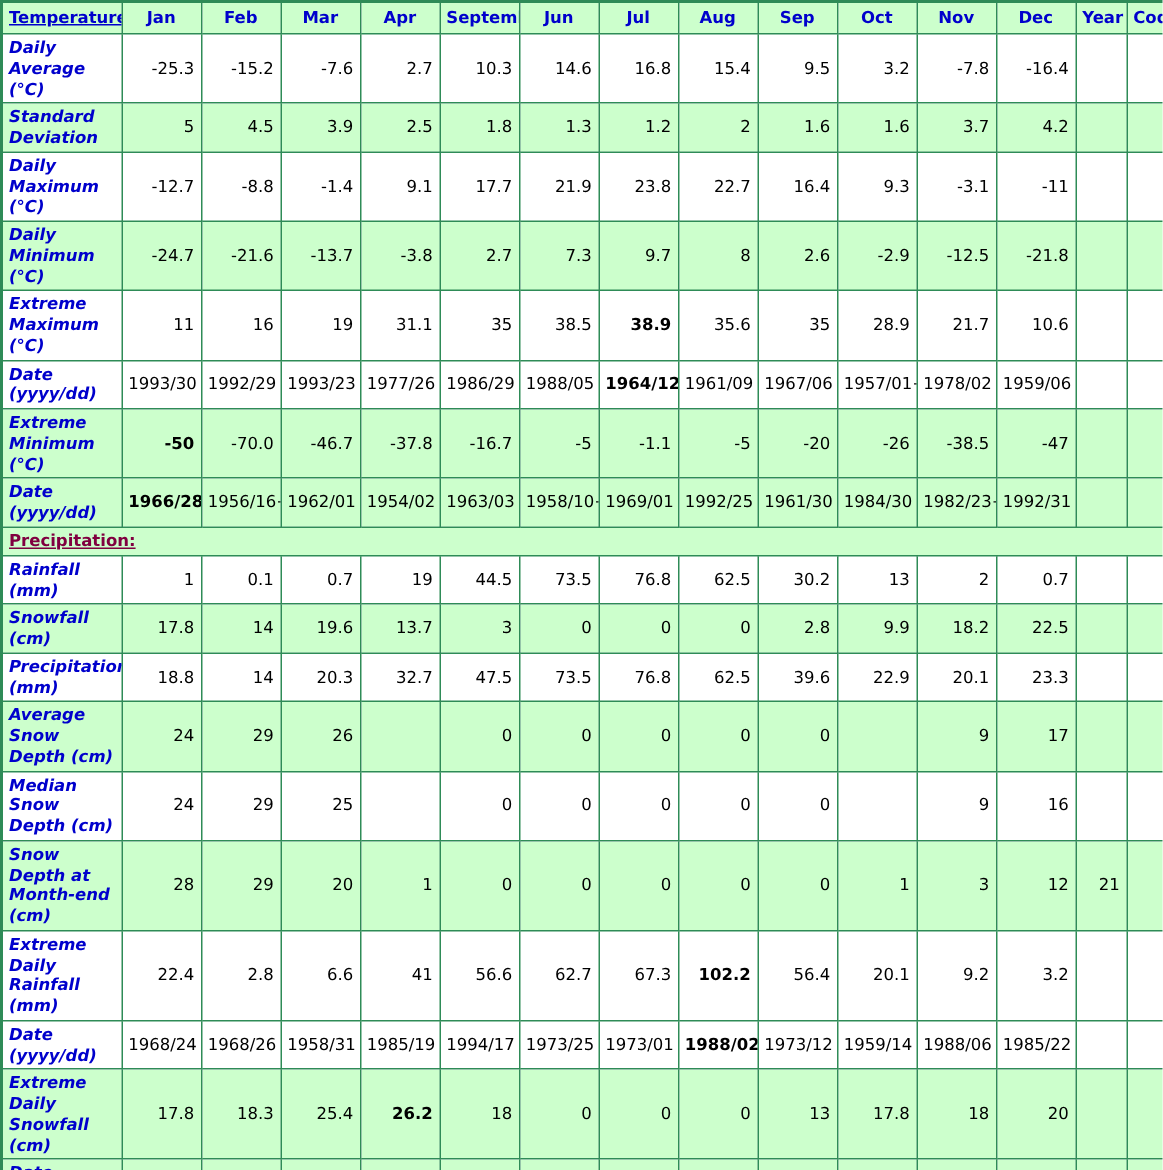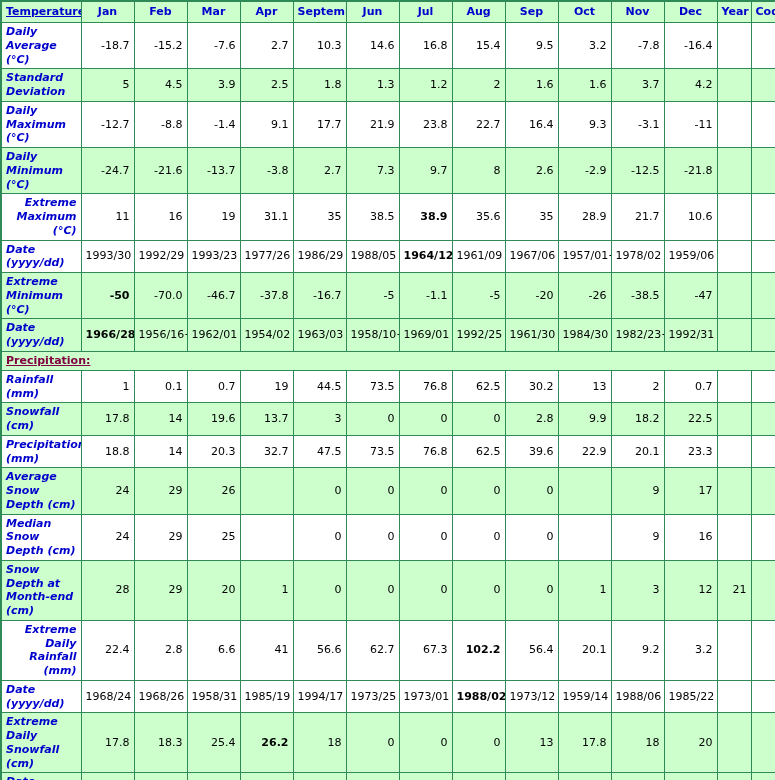--- a/index.html
+++ b/index.html
@@ -68,21 +68,21 @@
     text-align: right;
     color: #000000;
     font-weight: normal;
     padding-right: 5px;
   }
   td.val.bold { font-weight: bold; }
 
   tr.bg-white  > td { background: #ffffff; }
   tr.bg-green  > td { background: #ccffcc; }
 
-  tr.thick-top > td { border-top: 2px solid #2e8b57; text-align: right; }
+  tr.thick-top > td { border-top: 2px solid #2e8b57; }
 </style>
 </head>
 <body>
 
 <table id="climate-table">
   <colgroup>
     <col class="c-label">
     <col class="c-month">
       <col class="c-month">
       <col class="c-month">
@@ -111,21 +111,21 @@
         <th>Aug</th>
         <th>Sep</th>
         <th>Oct</th>
         <th>Nov</th>
         <th>Dec</th>
         <th>Year</th>
         <th>Code</th>
       </tr>
       <tr class="bg-white">
         <td class="row-label">Daily Average (°C)</td>
-        <td class="val">-18.7</td>
+        <td class="val">-25.3</td>
         <td class="val">-15.2</td>
         <td class="val">-7.6</td>
         <td class="val">2.7</td>
         <td class="val">10.3</td>
         <td class="val">14.6</td>
         <td class="val">16.8</td>
         <td class="val">15.4</td>
         <td class="val">9.5</td>
         <td class="val">3.2</td>
         <td class="val">-7.8</td>

